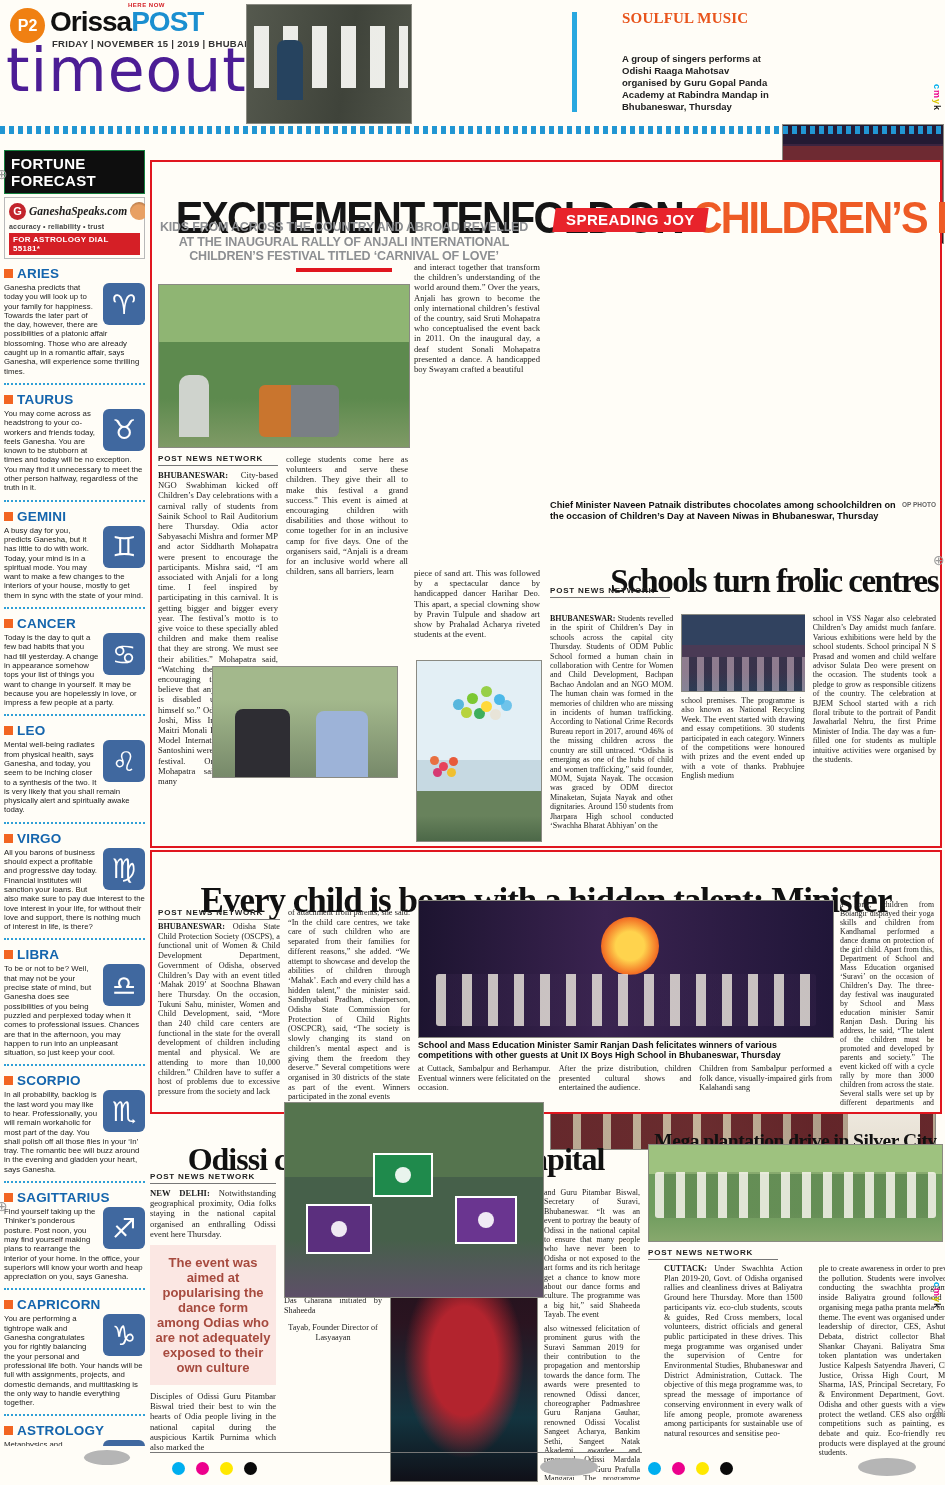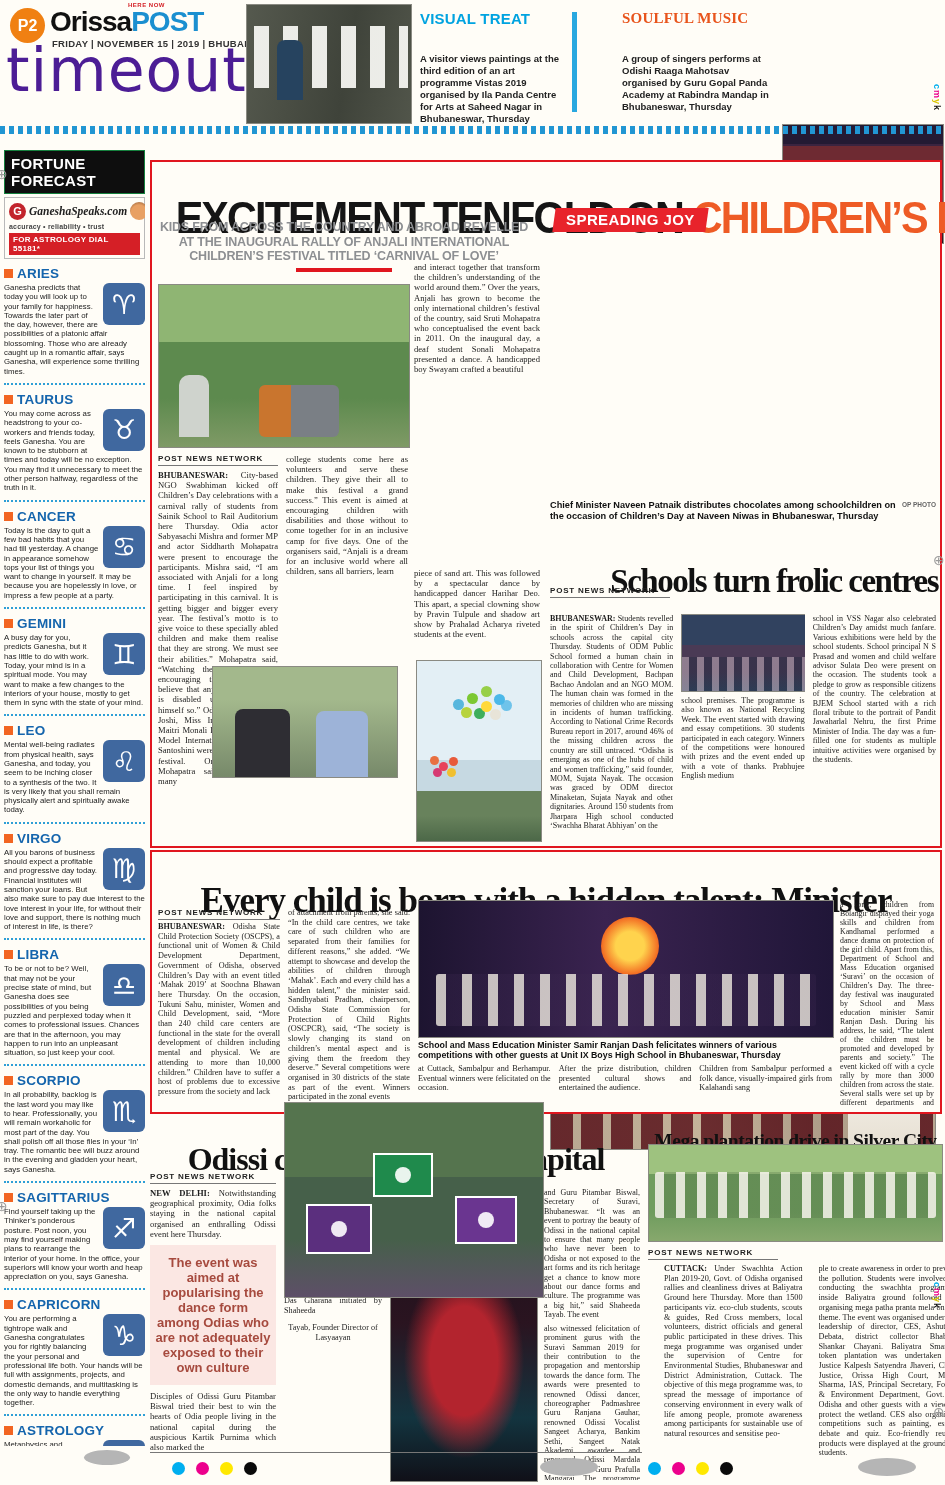--- a/index.html
+++ b/index.html
@@ -201,24 +201,20 @@
 <body>
 
 <div class="page">
 
   <div class="abs p2-badge">P2</div>
   <div class="abs tagline">HERE NOW</div>
   <div class="abs brand"><span class="orissa">Orissa</span><span class="post">POST</span></div>
   <div class="abs dateline">FRIDAY | NOVEMBER 15 | 2019 | BHUBANESWAR</div>
   <div class="abs timeout">timeout</div>
   <div class="abs ph art-photo"></div>
-  <div class="abs strip-visual">
-    <div class="strip-h">VISUAL TREAT</div>
-    <p class="strip-p">A visitor views paintings at the third edition of an art programme Vistas 2019 organised by Ila Panda Centre for Arts at Saheed Nagar in Bhubaneswar, Thursday</p>
-  </div>
   <div class="abs vbar"></div>
   <div class="abs strip-soulful">
     <div class="strip-h">SOULFUL MUSIC</div>
     <p class="strip-p">A group of singers performs at Odishi Raaga Mahotsav organised by Guru Gopal Panda Academy at Rabindra Mandap in Bhubaneswar, Thursday</p>
   </div>
   <div class="abs ph singers-photo"></div>
   <div class="abs ticker"></div>
 
   <aside class="abs fortune sans">
     <div class="ff-title">FORTUNE FORECAST</div>
@@ -250,36 +246,36 @@
         </div>
       <div class="sign-body">
           <span class="sign-icon">♉</span>
           <p class="sign-text">You may come across as headstrong to your co-workers and friends today, feels Ganesha. You are known to be stubborn at times and today will be no exception. You may find it unnecessary to meet the other person halfway, regardless of the truth in it.</p>
         </div>
       <div class="dotsep"></div>
     </div>
     <div class="sign">
       <div class="sign-head">
           <span class="bullet"></span>
+          <span class="sign-name">GEMINI</span>
+        </div>
+      <div class="sign-body">
+          <span class="sign-icon">♊</span>
+          <p class="sign-text">A busy day for you, predicts Ganesha, but it has little to do with work. Today, your mind is in a spiritual mode. You may want to make a few changes to the interiors of your house, mostly to get them in sync with the state of your mind.</p>
+        </div>
+      <div class="dotsep"></div>
+    </div>
+    <div class="sign">
+      <div class="sign-head">
+          <span class="bullet"></span>
           <span class="sign-name">CANCER</span>
         </div>
       <div class="sign-body">
           <span class="sign-icon">♋</span>
           <p class="sign-text">Today is the day to quit a few bad habits that you had till yesterday. A change in appearance somehow tops your list of things you want to change in yourself. It may be because you are hopelessly in love, or impress a few people at a party.</p>
-        </div>
-      <div class="dotsep"></div>
-    </div>
-    <div class="sign">
-      <div class="sign-head">
-          <span class="bullet"></span>
-          <span class="sign-name">GEMINI</span>
-        </div>
-      <div class="sign-body">
-          <span class="sign-icon">♊</span>
-          <p class="sign-text">A busy day for you, predicts Ganesha, but it has little to do with work. Today, your mind is in a spiritual mode. You may want to make a few changes to the interiors of your house, mostly to get them in sync with the state of your mind.</p>
         </div>
       <div class="dotsep"></div>
     </div>
     <div class="sign">
       <div class="sign-head">
           <span class="bullet"></span>
           <span class="sign-name">LEO</span>
         </div>
       <div class="sign-body">
           <span class="sign-icon">♌</span>

